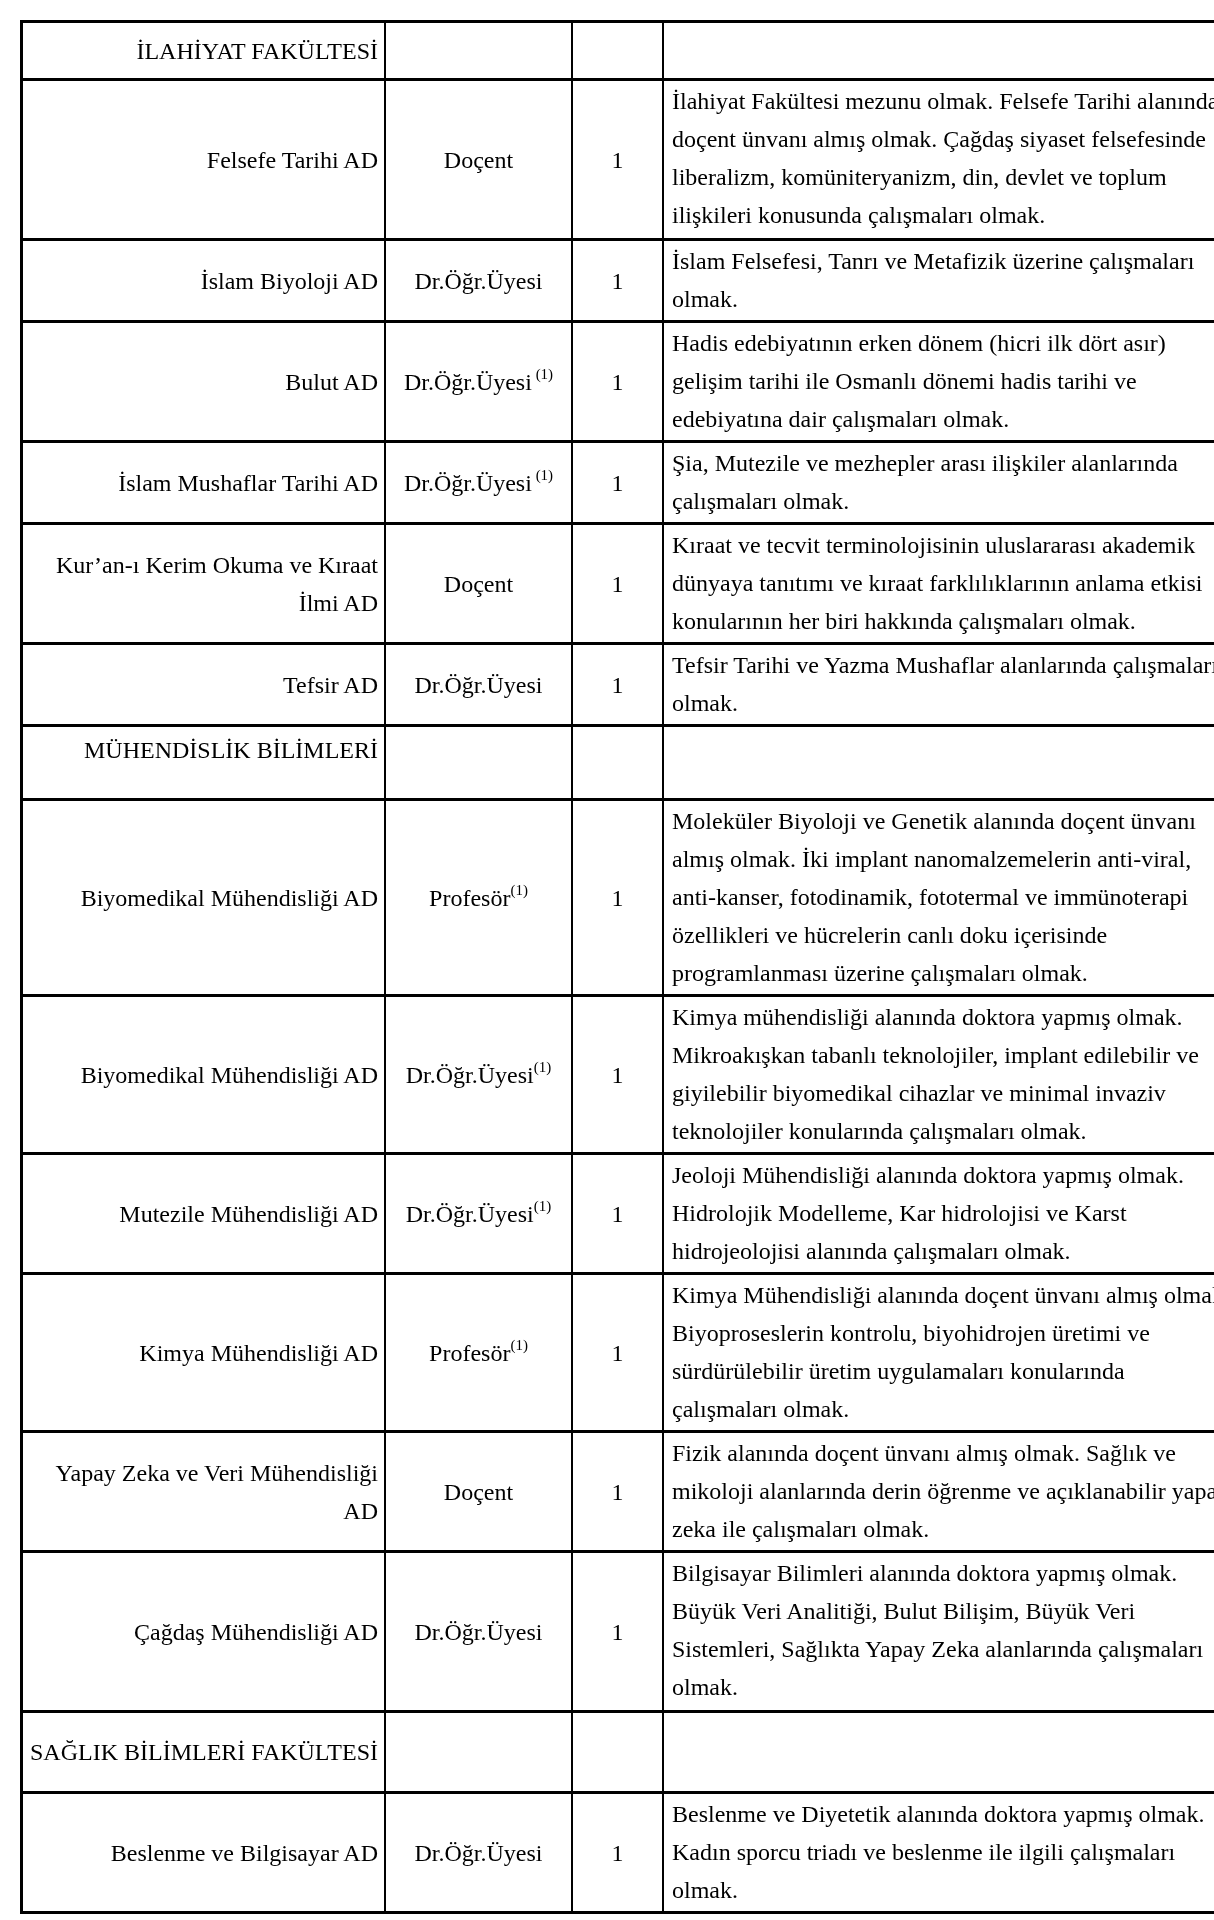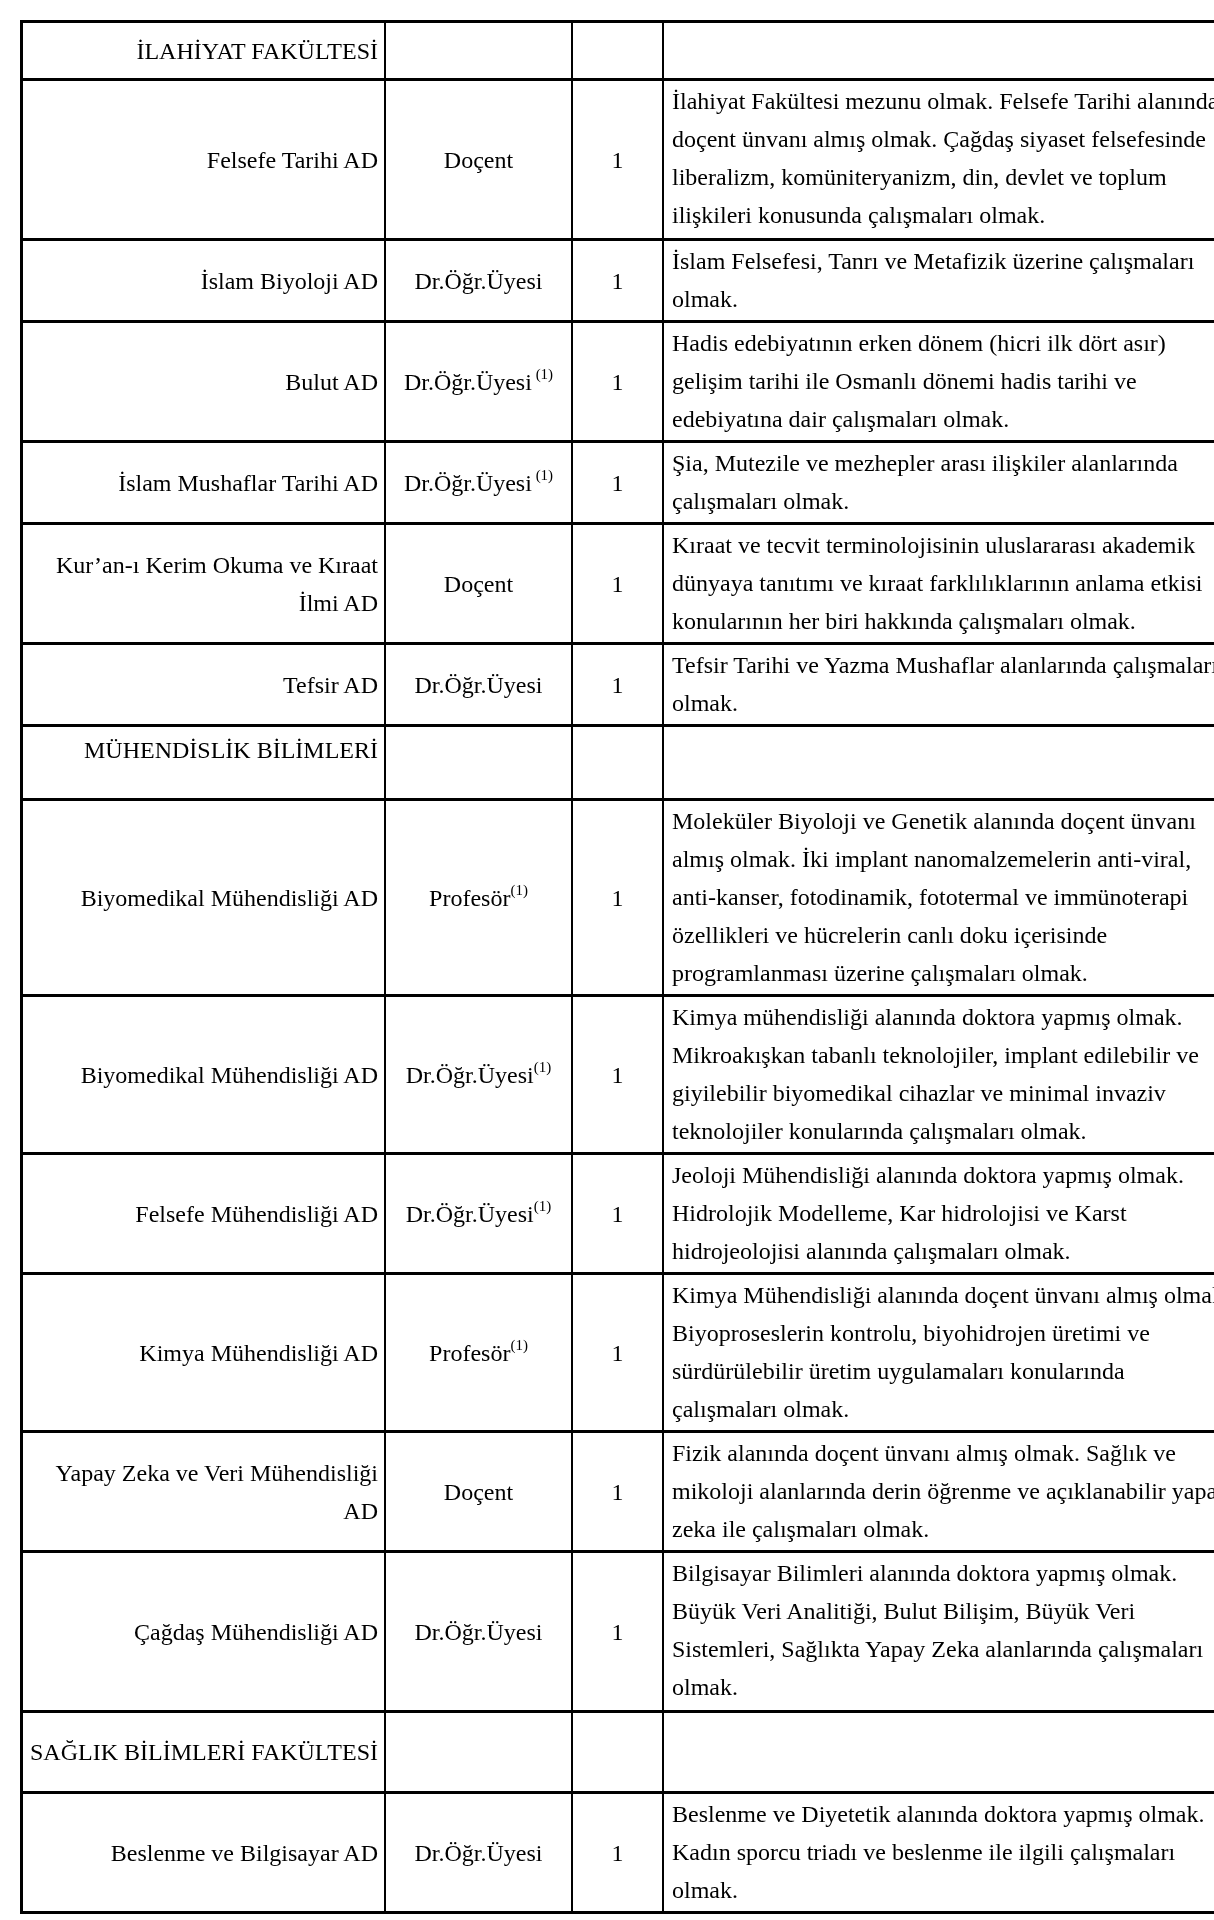--- a/index.html
+++ b/index.html
@@ -113,21 +113,21 @@
     </tr>
 
     <tr style="height:153px">
       <td class="c1"><span>Biyomedikal Mühendisliği AD</span></td>
       <td class="c2"><span>Dr.Öğr.Üyesi</span><sup class="fnote">(1)</sup></td>
       <td class="c3"><span>1</span></td>
       <td class="c4"><span>Kimya mühendisliği alanında doktora yapmış olmak. Mikroakışkan tabanlı teknolojiler, implant edilebilir ve giyilebilir biyomedikal cihazlar ve minimal invaziv teknolojiler konularında çalışmaları olmak.</span></td>
     </tr>
 
     <tr style="height:115px">
-      <td class="c1"><span>Felsefe Mühendisliği AD</span></td>
+      <td class="c1"><span>Mutezile Mühendisliği AD</span></td>
       <td class="c2"><span>Dr.Öğr.Üyesi</span><sup class="fnote">(1)</sup></td>
       <td class="c3"><span>1</span></td>
       <td class="c4"><span>Jeoloji Mühendisliği alanında doktora yapmış olmak. Hidrolojik Modelleme, Kar hidrolojisi ve Karst hidrojeolojisi alanında çalışmaları olmak.</span></td>
     </tr>
 
     <tr style="height:154px">
       <td class="c1"><span>Kimya Mühendisliği AD</span></td>
       <td class="c2"><span>Profesör</span><sup class="fnote">(1)</sup></td>
       <td class="c3"><span>1</span></td>
       <td class="c4"><span>Kimya Mühendisliği alanında doçent ünvanı almış olmak. Biyoproseslerin kontrolu, biyohidrojen üretimi ve sürdürülebilir üretim uygulamaları konularında çalışmaları olmak.</span></td>

